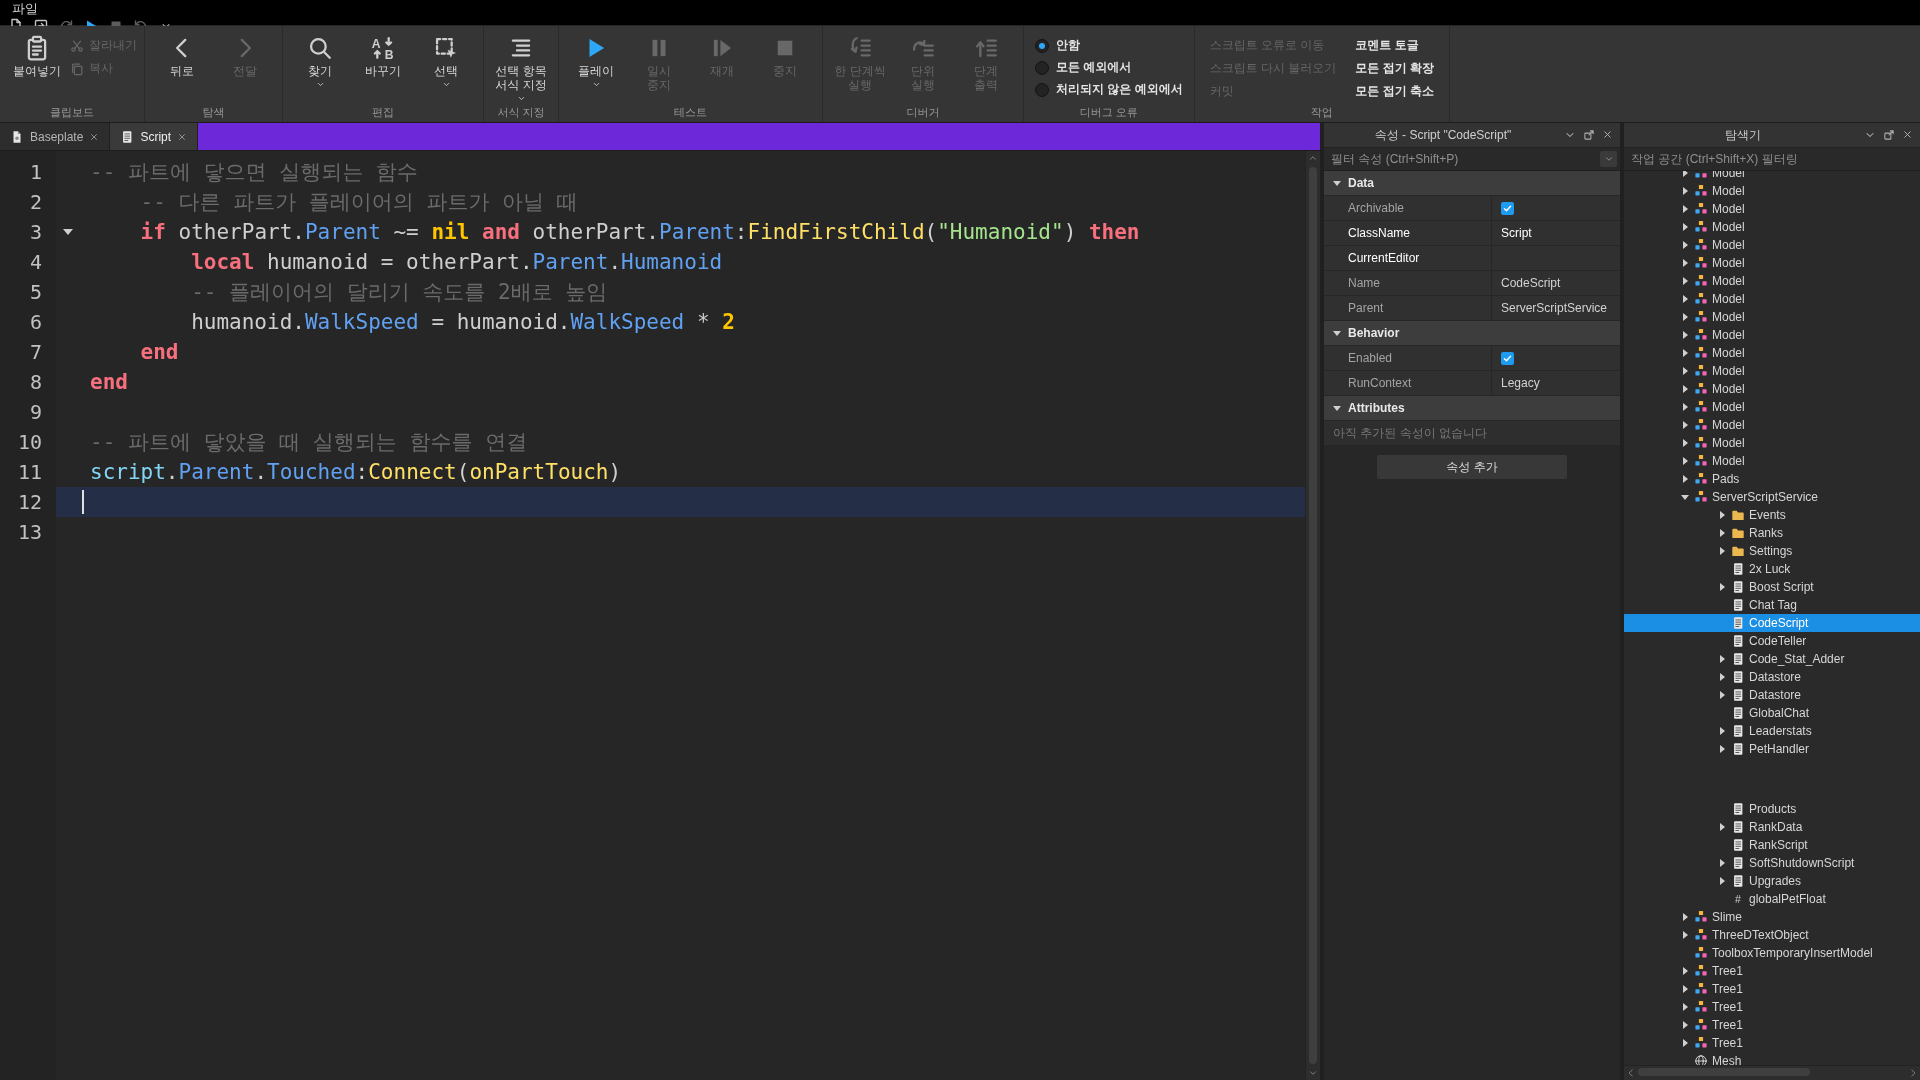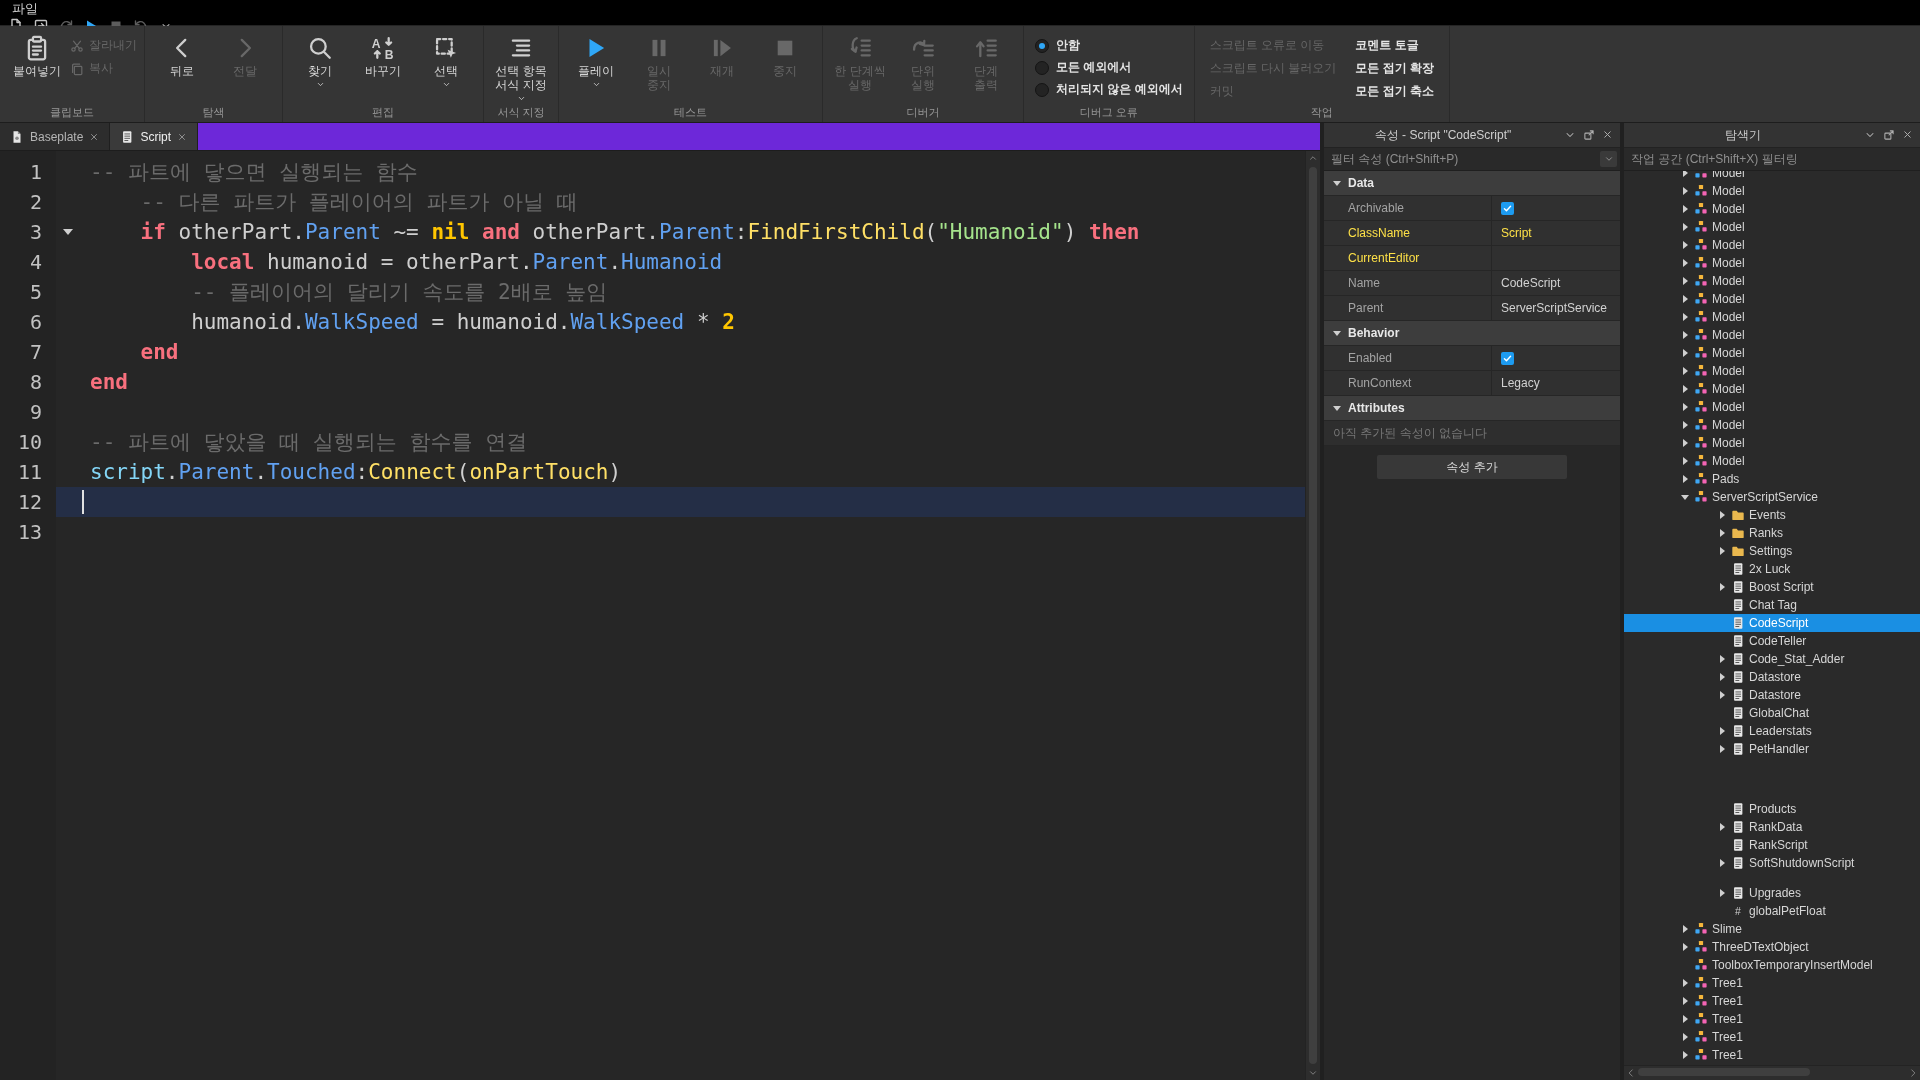--- a/index.html
+++ b/index.html
@@ -87,21 +87,21 @@
   .pfilter{height:22px;background:#292929;border-bottom:1px solid #1f1f1f;display:flex;align-items:center;font-size:12px;color:#8f8f8f;padding-left:7px;}
   .pfilter .fdrop{margin-left:auto;width:17px;height:16px;background:#3a3a3a;display:flex;align-items:center;justify-content:center;color:#9a9a9a;margin-right:3px;border-radius:2px;}
 
   
   .sechead{height:24px;background:#3d3d3d;display:flex;align-items:center;gap:7px;padding-left:9px;
            font-size:12px;font-weight:bold;color:#e8e8e8;border-bottom:1px solid #262626;}
   .sectri{width:0;height:0;border-left:4px solid transparent;border-right:4px solid transparent;border-top:5px solid #cfcfcf;}
   .prow{height:24px;display:flex;background:#303030;border-bottom:1px solid #262626;font-size:12px;}
   .pname{width:143px;display:flex;align-items:center;padding-left:24px;color:#a3a3a3;border-right:1px solid #262626;}
   .pval{flex:1;display:flex;align-items:center;padding-left:9px;color:#d2d2d2;}
-  .prow.disabled .pname,.prow.disabled .pval{color:#fde047;}
+  .prow.disabled .pname,.prow.disabled .pval{color:#ffffff;}
   .checkbox{width:13px;height:13px;background:#1d9bf0;border-radius:2px;display:flex;align-items:center;justify-content:center;}
   .attr-empty{height:24px;display:flex;align-items:center;padding-left:9px;font-size:12px;color:#787878;background:#2e2e2e;border-bottom:1px solid #262626;}
   .attr-btnrow{padding:9px 0;display:flex;justify-content:center;background:#272727;}
   .attr-btn{width:190px;height:24px;background:#383838;color:#dcdcdc;font-size:12px;display:flex;align-items:center;justify-content:center;border-radius:2px;}
   .pfill{flex:1;background:#272727;}
 
   
   .tree{flex:1;overflow:hidden;padding-top:2px;}
   .trow{height:18px;display:flex;align-items:center;font-size:12px;color:#d6d6d6;white-space:nowrap;}
   .trow.selected{background:#1a8fe3;color:#fff;}
@@ -1133,21 +1133,21 @@
               <span class="arr-r"></span>
             </span>
             <span class="ticon">
               <svg width="14" height="14" viewBox="0 0 16 16" fill="none" stroke="currentColor" stroke-width="1.4" stroke-linecap="round" stroke-linejoin="round">
                 <rect x="3.5" y="1.5" width="9.5" height="13" rx="1" fill="#e8e8e8" stroke="none"></rect>
                 <path d="M5.5 4.5h5.5M5.5 7h5.5M5.5 9.5h5.5M5.5 12h3.5" stroke="#555" stroke-width="1.1"></path>
               </svg>
             </span>
             <span>SoftShutdownScript</span>
           </div>
-          <div class="trow" style="padding-left: 92px; margin-top: 12px;">
+          <div class="trow" style="padding-left: 92px;">
             <span class="arr">
               <span class="arr-r"></span>
             </span>
             <span class="ticon">
               <svg width="14" height="14" viewBox="0 0 16 16" fill="none" stroke="currentColor" stroke-width="1.4" stroke-linecap="round" stroke-linejoin="round">
                 <rect x="3.5" y="1.5" width="9.5" height="13" rx="1" fill="#e8e8e8" stroke="none"></rect>
                 <path d="M5.5 4.5h5.5M5.5 7h5.5M5.5 9.5h5.5M5.5 12h3.5" stroke="#555" stroke-width="1.1"></path>
               </svg>
             </span>
             <span>Upgrades</span>

